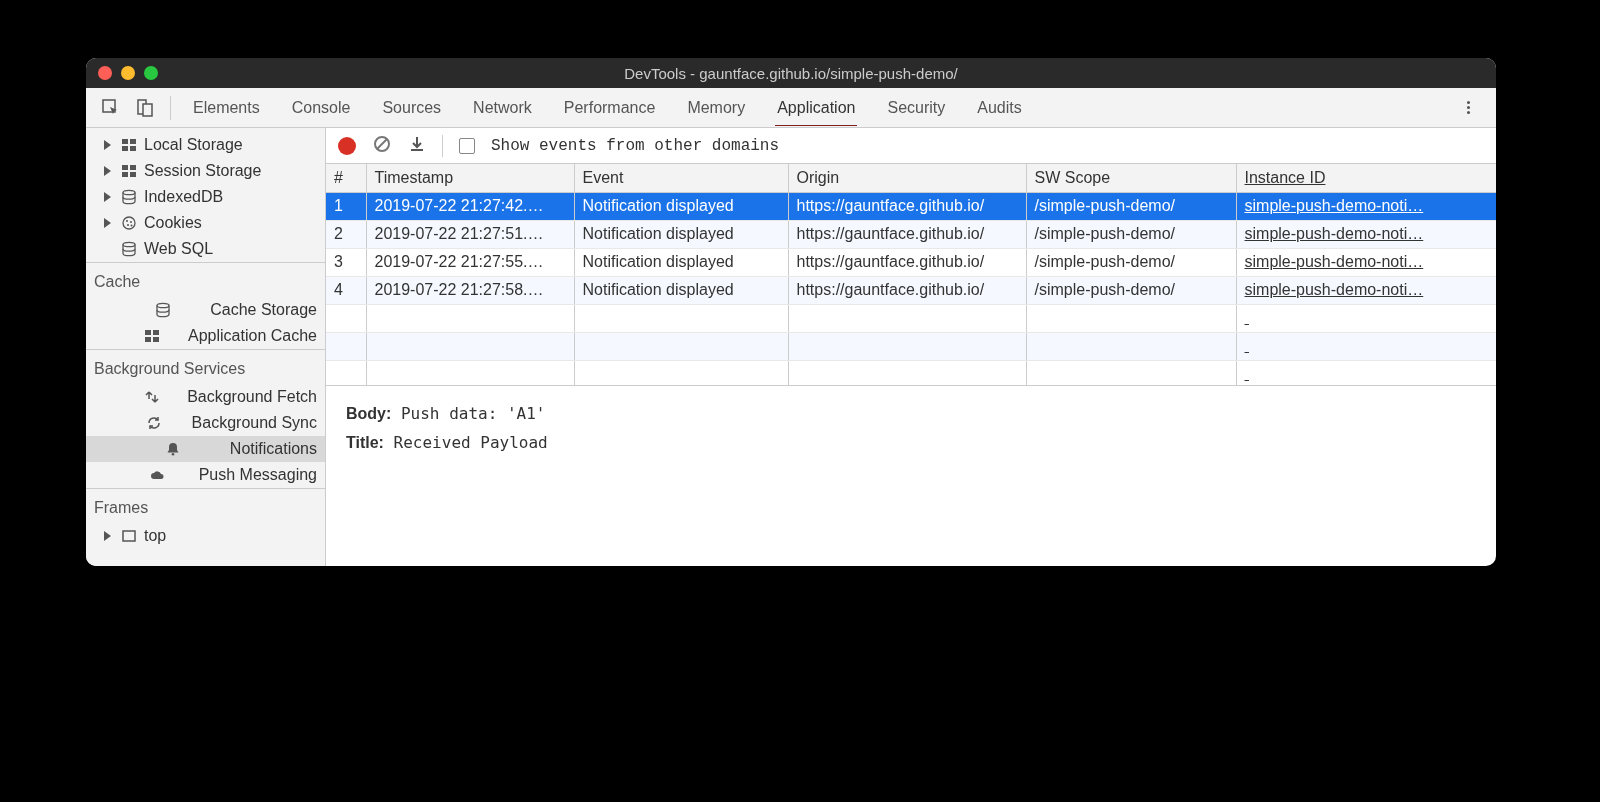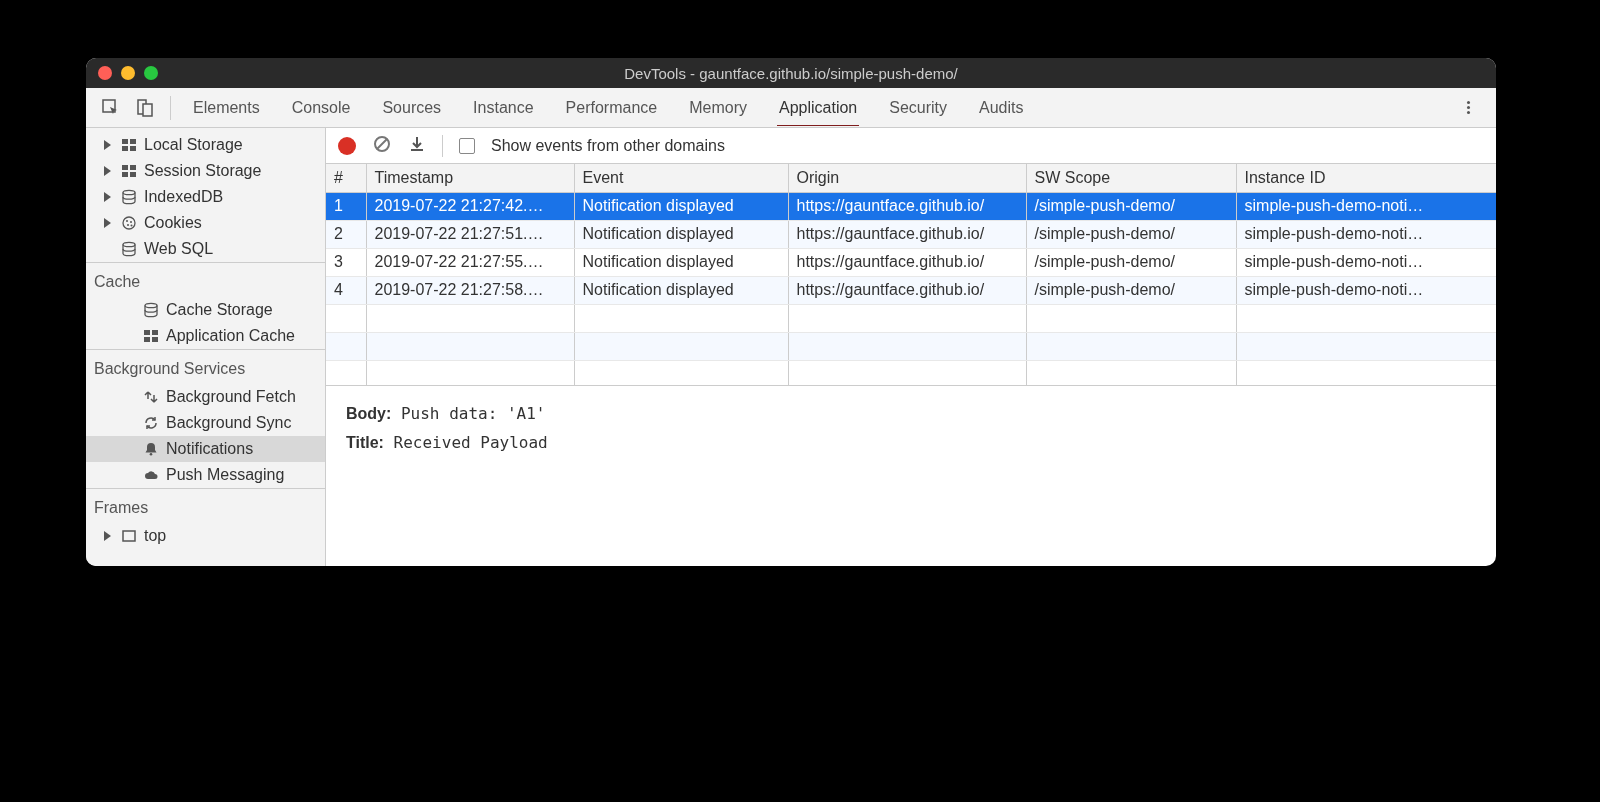--- a/index.html
+++ b/index.html
@@ -111,21 +111,21 @@
   .side-item, .side-cat {
     display: flex;
     align-items: center;
     gap: 6px;
     padding: 4px 8px 4px 18px;
     font-size: 16px;
     color: #333;
     cursor: pointer;
     white-space: nowrap;
   }
-  .side-item.indent { padding-left: 40px; }
+  .side-item.indent { padding-left: 20px; justify-content: space-between; }
   .side-item.sel { background: #d8d8d8; }
   .side-cat {
     padding: 10px 8px 6px 8px;
     color: #555;
     border-top: 1px solid #ccc;
     cursor: default;
   }
   .side-cat:first-of-type { border-top: none; }
   .tri {
     width: 0; height: 0;
@@ -143,20 +143,21 @@
     flex-direction: column;
     overflow: hidden;
   }
   .toolbar {
     height: 36px;
     border-bottom: 1px solid #ccc;
     display: flex;
     align-items: center;
     padding: 0 12px;
     gap: 16px;
+    font-family: Liberation Mono, monospace;
   }
   .record-dot {
     width: 18px; height: 18px; border-radius: 50%; background: #d93025;
   }
   .toolbar .vdiv { width: 1px; height: 22px; background: #ccc; }
   .toolbar .cb {
     width: 16px; height: 16px; border: 1.5px solid #888; border-radius: 2px;
   }
   .toolbar-label { font-size: 16px; color: #333; }
   .table-wrap { height: 222px; border-bottom: 1px solid #ccc; overflow: hidden; }
@@ -177,21 +178,21 @@
     text-overflow: ellipsis;
     height: 28px;
   }
   th {
     background: #f3f3f3;
     position: sticky;
     top: 0;
     color: #333;
     border-bottom: 1px solid #ccc;
   }
-  th:last-child, td:last-child { border-right: none; }
+  th:last-child, td:last-child { border-right: none; text-decoration: underline; }
   tr.sel td { background: #1a73e8; color: #fff; }
   tr.alt td { background: #f5f9ff; }
   .details {
     padding: 14px 20px;
     font-family: ui-monospace, Menlo, Consolas, monospace;
     font-size: 16px;
     line-height: 1.8;
   }
   .details .k { font-weight: bold; font-family: -apple-system, BlinkMacSystemFont, sans-serif; }
   
@@ -226,21 +227,21 @@
       <svg width="20" height="20" viewBox="0 0 20 20">
           <rect x="3" y="2" width="8" height="14" fill="none" stroke="#555" stroke-width="1.5"></rect>
           <rect x="8" y="6" width="9" height="12" fill="#f3f3f3" stroke="#555" stroke-width="1.5"></rect>
         </svg>
     </div>
     <div class="divider"></div>
     <div class="tabbar-tabs" id="tabs">
         <div class="tab">Elements</div>
         <div class="tab">Console</div>
         <div class="tab">Sources</div>
-        <div class="tab">Instance</div>
+        <div class="tab">Network</div>
         <div class="tab">Performance</div>
         <div class="tab">Memory</div>
         <div class="tab active">Application</div>
         <div class="tab">Security</div>
         <div class="tab">Audits</div>
       </div>
     <div class="kebab">
       <div class="dot"></div>
         <div class="dot"></div>
         <div class="dot"></div>

